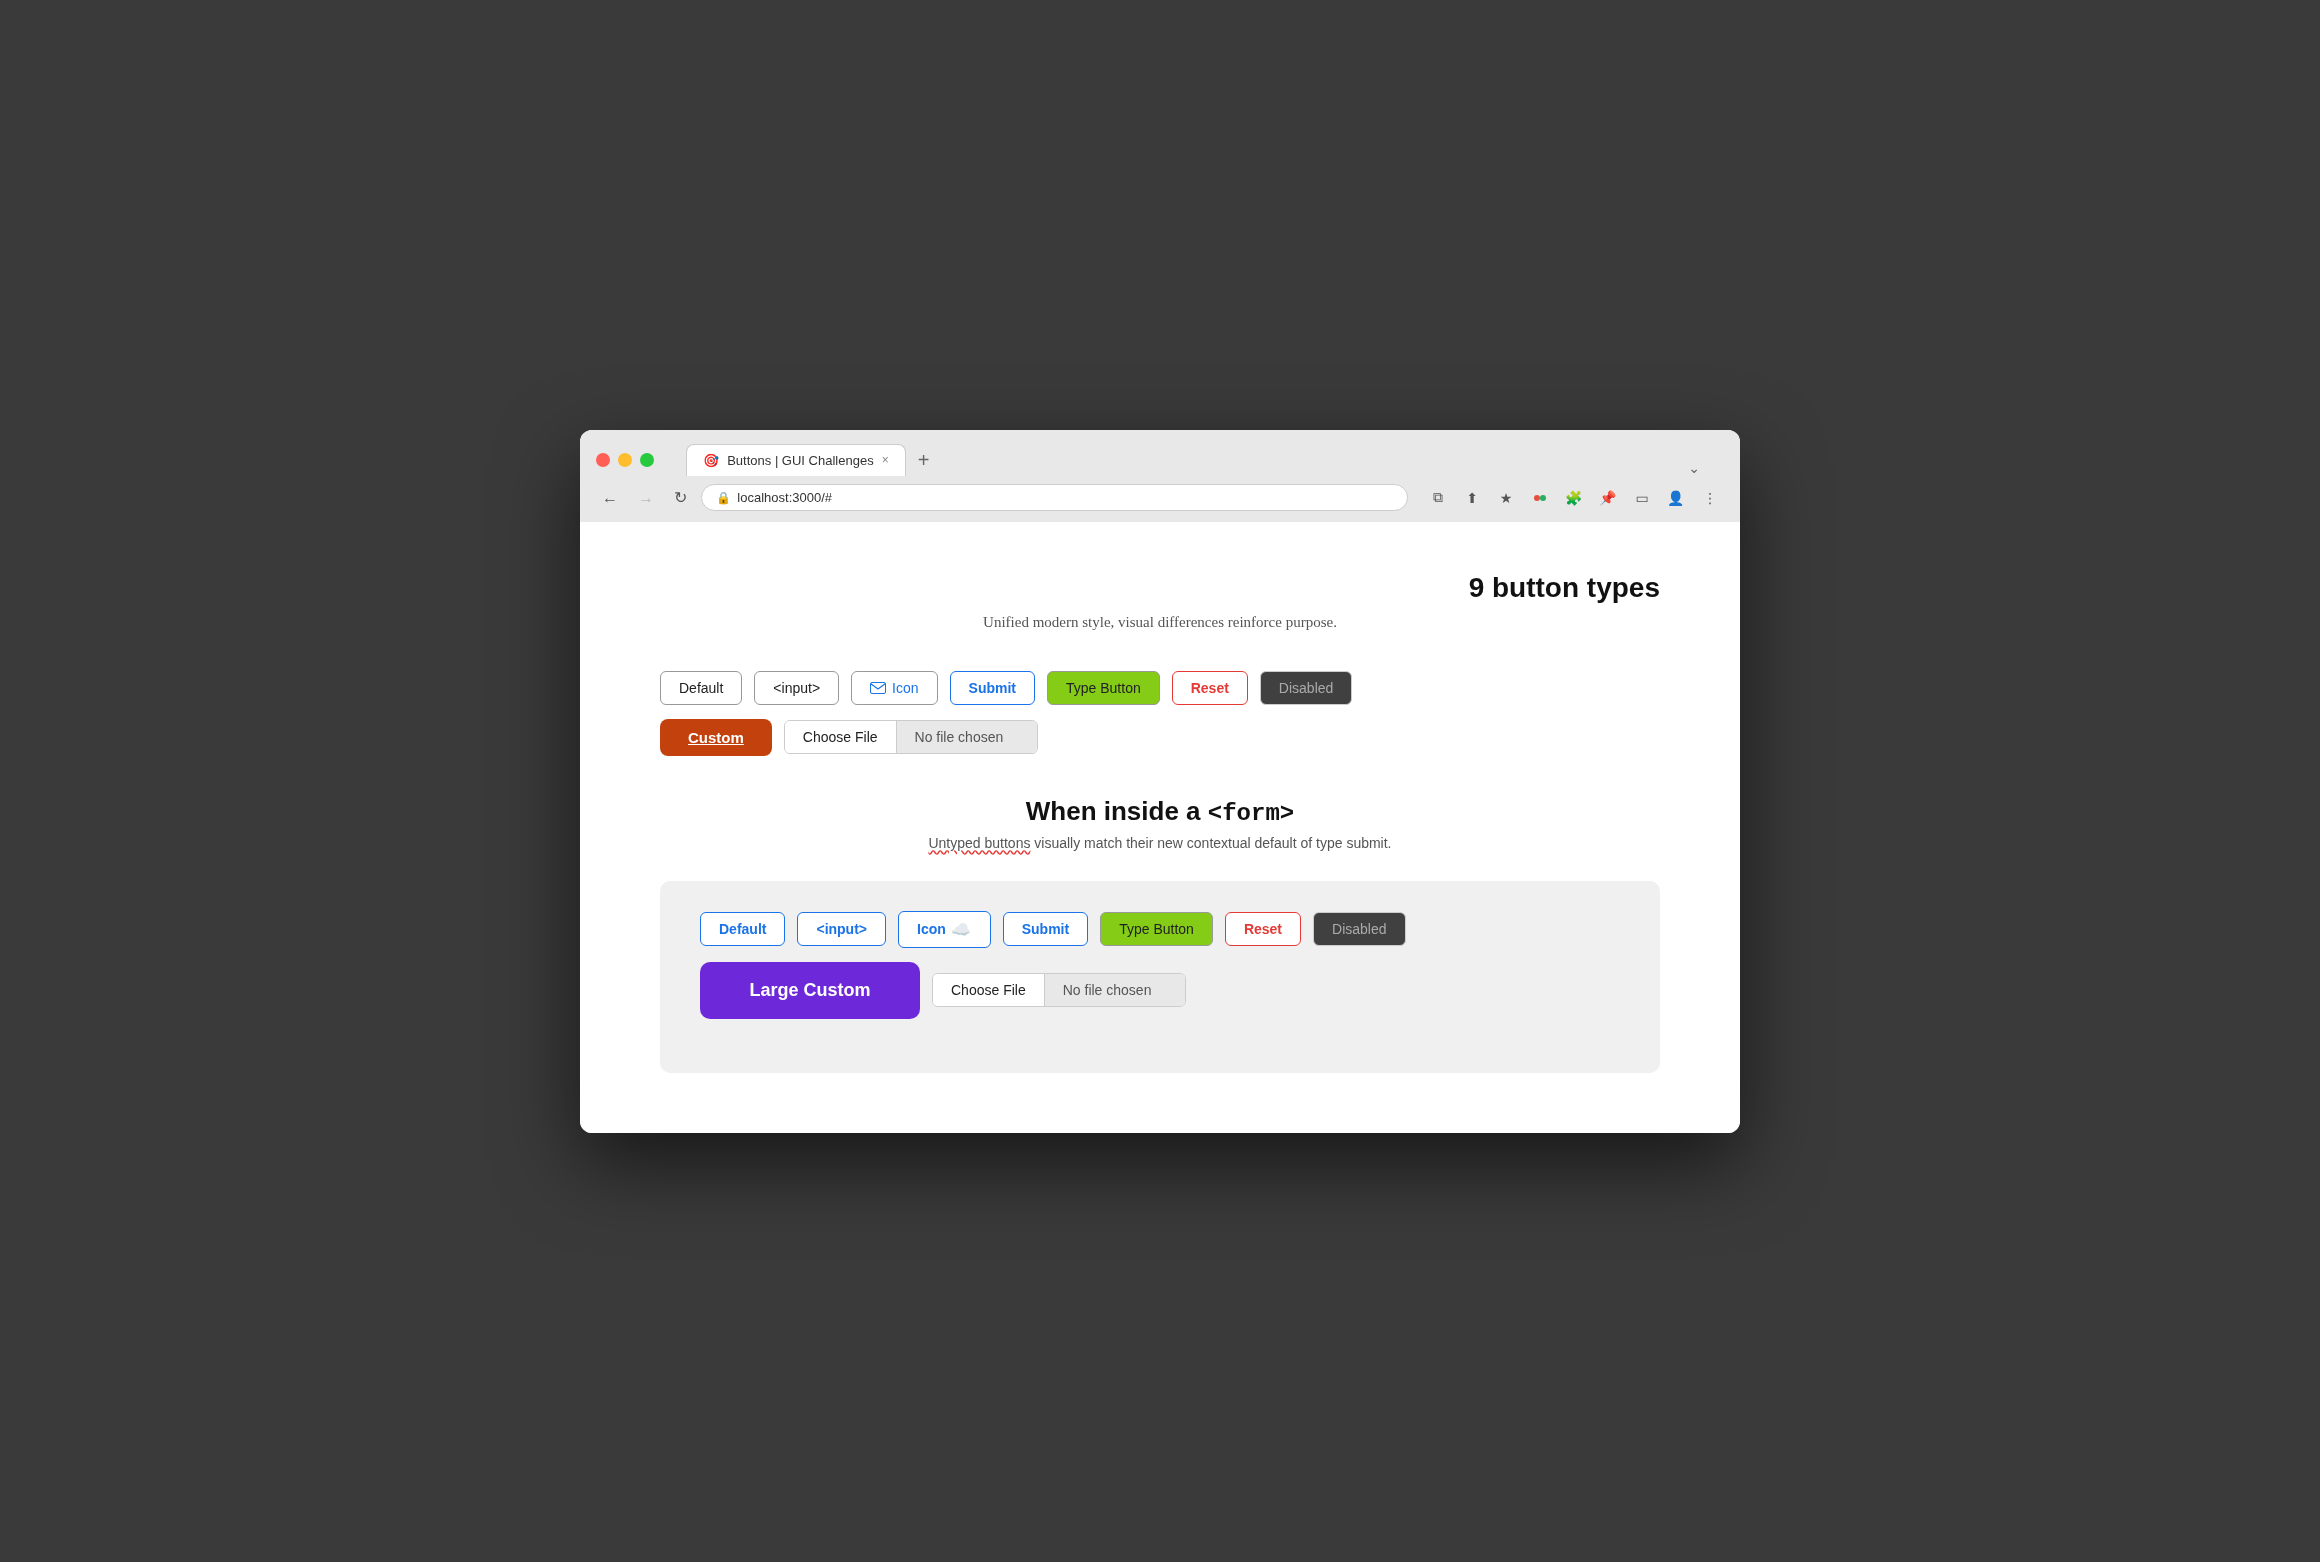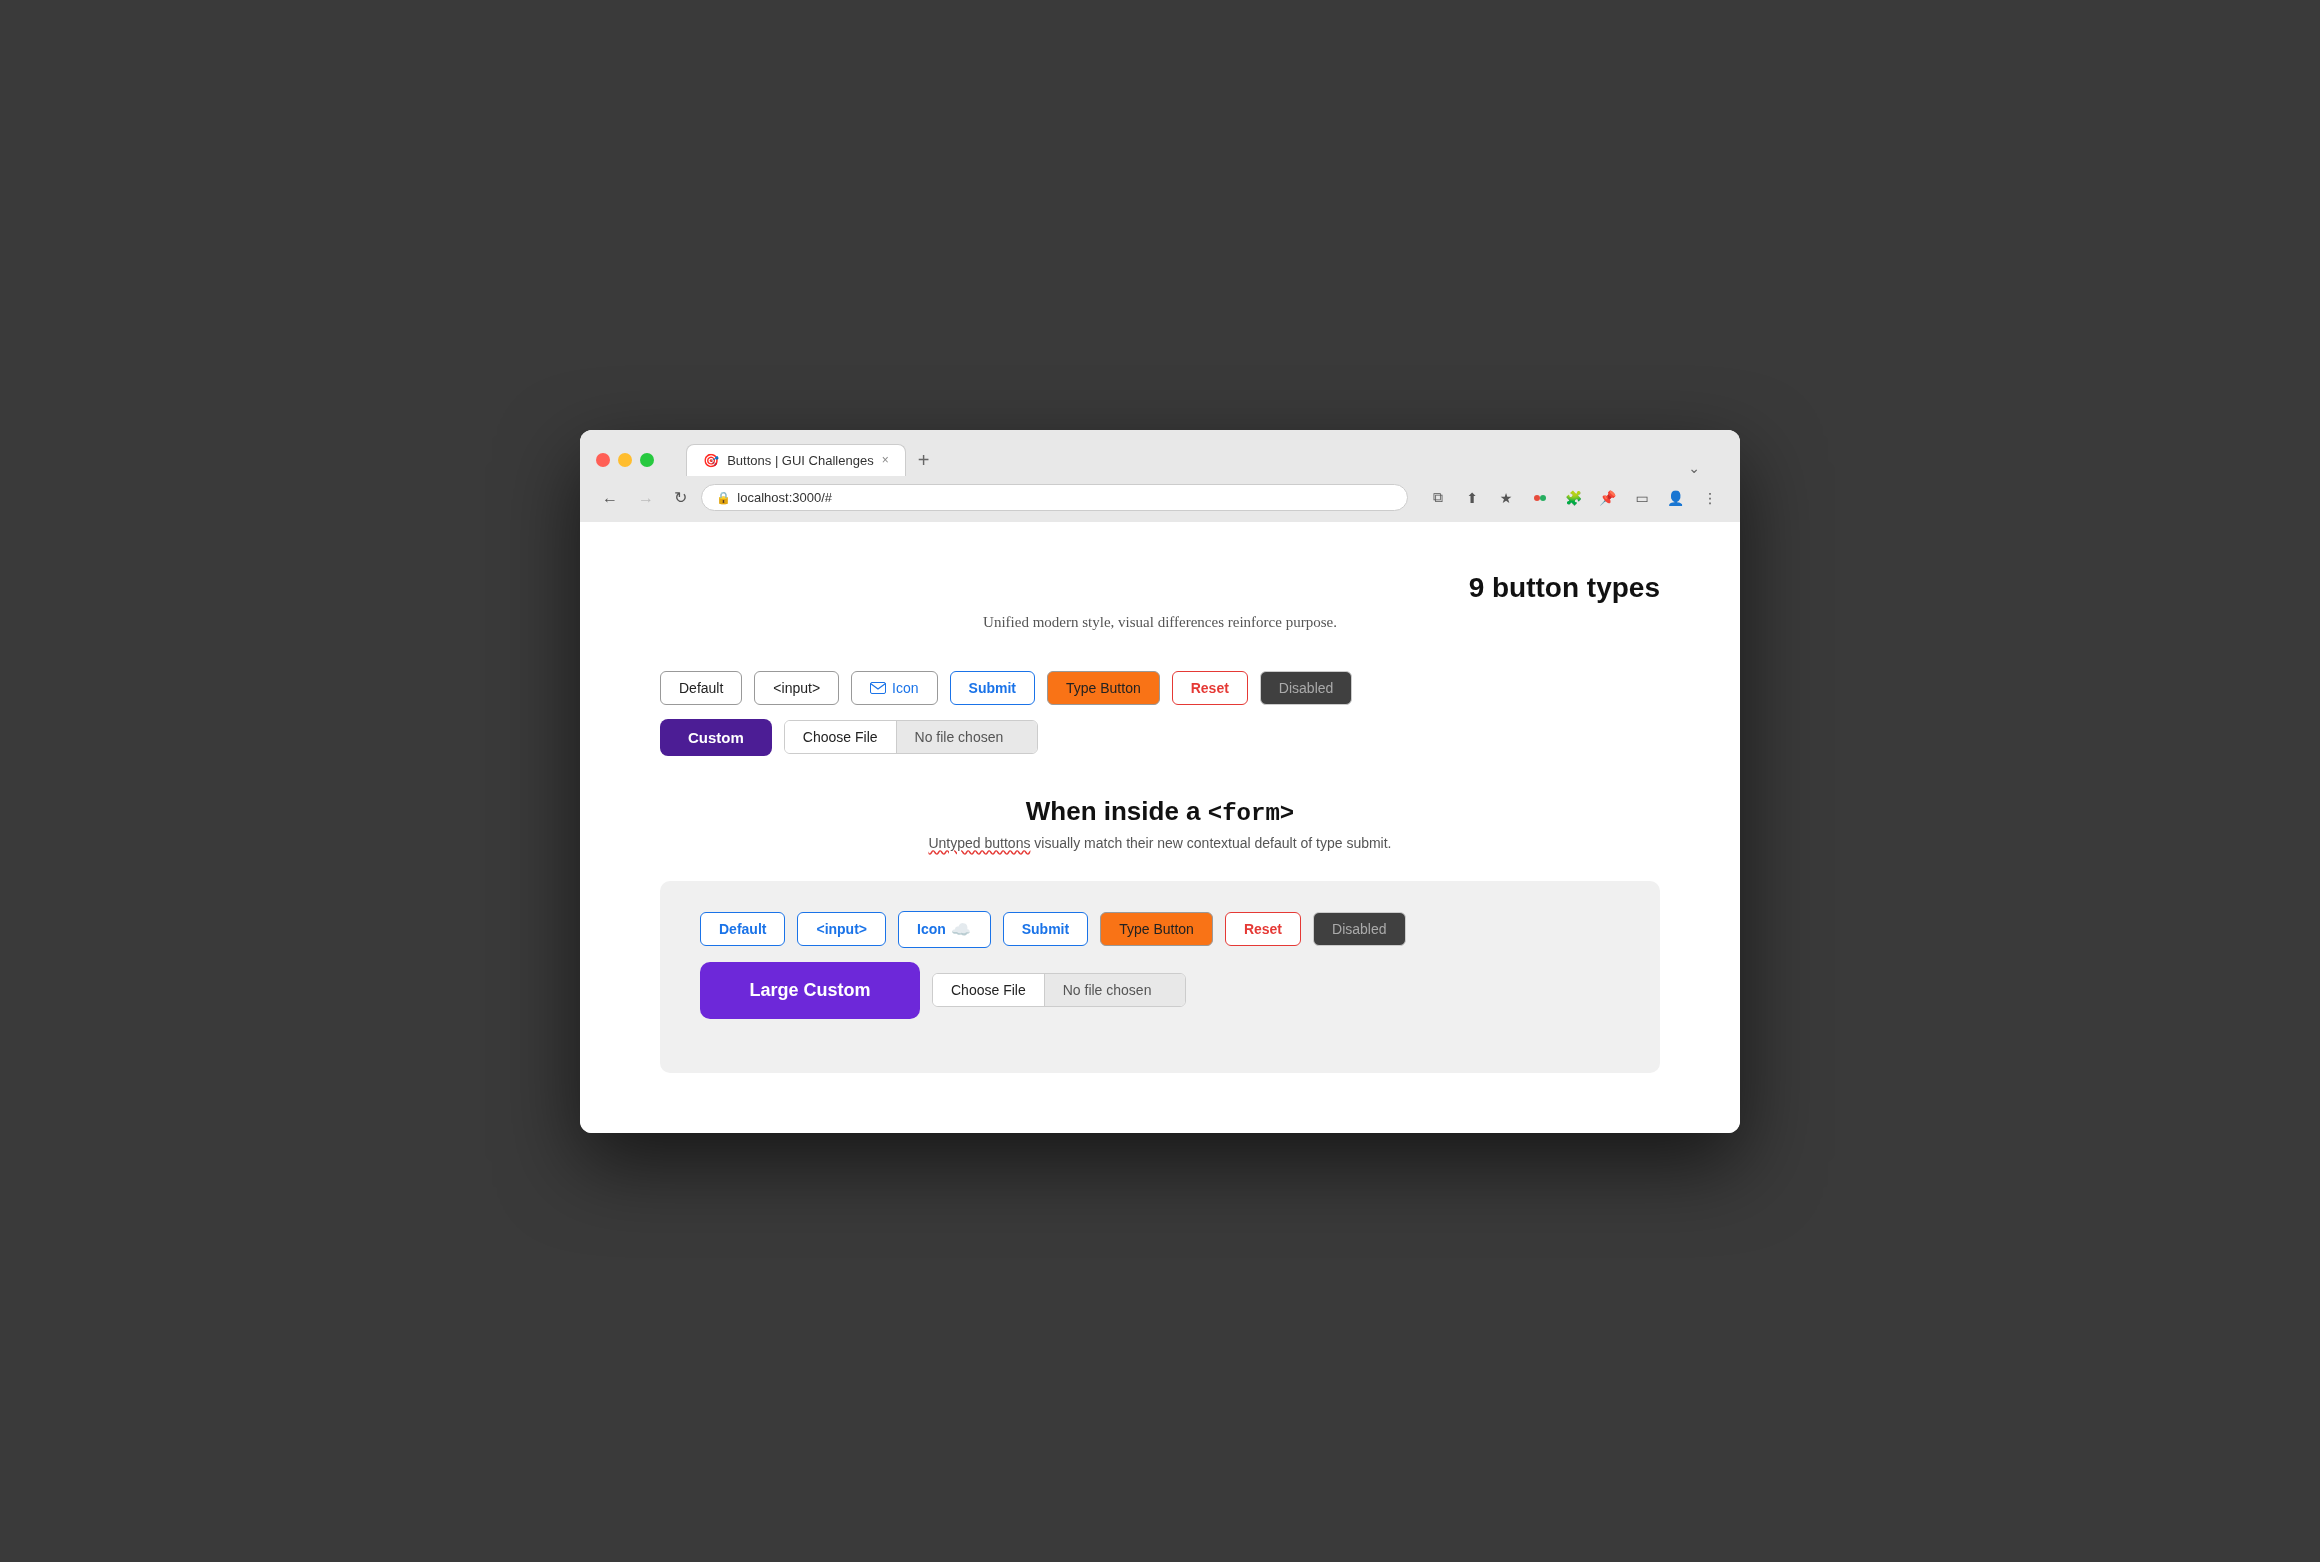--- a/index.html
+++ b/index.html
@@ -235,21 +235,21 @@
       font-size: 14px;
       font-weight: 600;
       color: #1a73e8;
       cursor: pointer;
     }
 
     .btn-type-button {
       padding: 8px 18px;
       border: 1.5px solid #999;
       border-radius: 6px;
-      background: #f97316;
+      background: #84cc16;
       font-size: 14px;
       font-weight: 500;
       color: #222;
       cursor: pointer;
     }
 
     .btn-reset {
       padding: 8px 18px;
       border: 1.5px solid #e53935;
       border-radius: 6px;
@@ -268,25 +268,26 @@
       font-size: 14px;
       font-weight: 500;
       color: #aaa;
       cursor: not-allowed;
     }
 
     .btn-custom {
       padding: 10px 28px;
       border: none;
       border-radius: 8px;
-      background: #4c1d95;
+      background: #c2410c;
       font-size: 15px;
       font-weight: 700;
       color: #fff;
       cursor: pointer;
+      text-decoration: underline;
     }
 
     .btn-custom-large {
       padding: 18px 40px;
       border: none;
       border-radius: 10px;
       background: #6d28d9;
       font-size: 18px;
       font-weight: 700;
       color: #fff;

